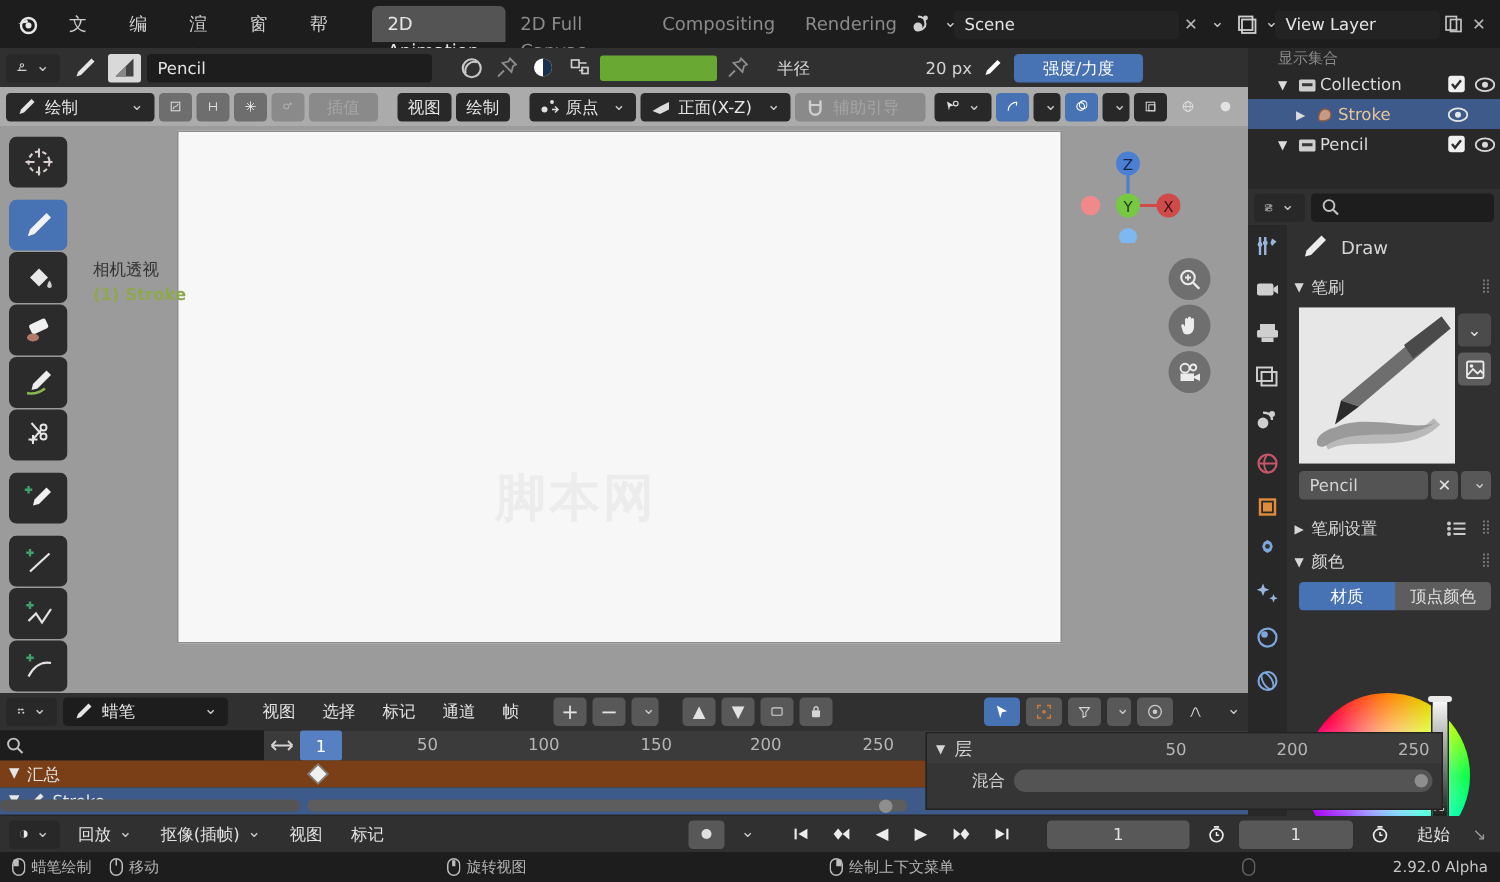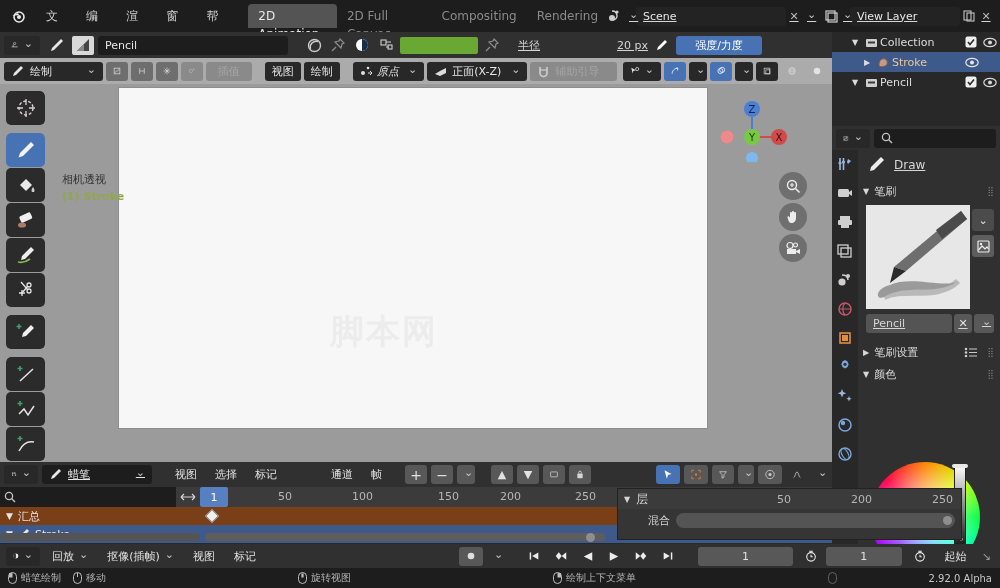--- a/index.html
+++ b/index.html
@@ -6,21 +6,21 @@
   html,body{ background:#1d1d1d; }
   body{
     width:1000px; height:588px; overflow:hidden;
     font-family:"DejaVu Sans","Liberation Sans",sans-serif;
     font-size:11px; color:#d5d5d5;
     -webkit-font-smoothing:antialiased;
   }
   #app{ position:relative; width:1000px; height:588px; }
 
   
-  .row{ display:flex; align-items:center;text-decoration:underline; }
+  .row{ display:flex; align-items:center; }
   .btn{
     background:#585858; border-radius:3px; height:19px;
     display:flex; align-items:center; justify-content:center;
     padding:0 7px; color:#e2e2e2; font-size:11px; white-space:nowrap;
   }
   .btn.dark{ background:#282828; }
   .btn.blue{ background:#4772b3; color:#fff; }
   .field{
     background:#1d1d1d; border-radius:3px; height:19px;
     display:flex; align-items:center; padding:0 7px; color:#e5e5e5;
@@ -296,21 +296,21 @@
       <svg width="14" height="14" viewBox="0 0 14 14">
           <circle cx="5" cy="7" r="3" fill="none" stroke="#b9b9b9" stroke-width="1.1"></circle>
           <circle cx="10" cy="4" r="1.3" fill="#b9b9b9"></circle>
         </svg>
     </div>
     <div class="btn dis" style="width:50px;">插值</div>
     <div class="sep"></div>
     <div class="btn">视图</div>
     <div class="btn">绘制</div>
     <div class="sep"></div>
-    <div class="btn chev" style="width:78px;gap:4px;justify-content:space-between;font-style:italic;">
+    <div class="btn chev" style="width:78px;gap:4px;justify-content:space-between;">
       <span class="ico">
         <svg width="13" height="13" viewBox="0 0 13 13">
             <circle cx="3" cy="8" r="2" fill="#e0e0e0"></circle>
             <circle cx="8" cy="3" r="1.3" fill="#e0e0e0"></circle>
             <path d="M8 8 h4 M10 6 l2 2 -2 2" stroke="#e0e0e0" stroke-width="1"></path>
           </svg>
       </span>
       <span style="flex:1">原点</span>
     </div>
     <div class="btn chev" style="width:101px;gap:5px;justify-content:flex-start;">
@@ -504,21 +504,21 @@
               <path d="M10 1 l2 2 -7 7 -3 1 1-3z" fill="#e6e6e6"></path>
             </svg>
         </span>
         <span>蜡笔</span>
       </span>
     </div>
     <div class="sep"></div>
     <span class="btn" style="background:transparent;">视图</span>
     <span class="btn" style="background:transparent;">选择</span>
     <span class="btn" style="background:transparent;">标记</span>
-    <span class="btn" style="background:transparent;margin-left:36px;">通道</span>
+    <span class="btn" style="background:transparent;">通道</span>
     <span class="btn" style="background:transparent;">帧</span>
     <div class="sep"></div>
     <div class="btn" style="width:22px;font-size:14px;">+</div>
     <div class="btn" style="width:22px;font-size:14px;">−</div>
     <div class="btn chev" style="width:18px;"></div>
     <div class="sep"></div>
     <div class="btn" style="width:22px;">▲</div>
     <div class="btn" style="width:22px;">▼</div>
     <div class="btn" style="width:22px;">
       <svg width="13" height="12" viewBox="0 0 13 12">
@@ -576,21 +576,21 @@
         <svg width="16" height="10" viewBox="0 0 16 10">
             <path d="M1 5 h14 M1 5 l3-3 M1 5 l3 3 M15 5 l-3-3 M15 5 l-3 3" stroke="#d2d2d2" stroke-width="1.2" fill="none"></path>
           </svg>
       </span>
     </div>
 
     <div id="ruler">
       <div id="playhead">1</div>
       <span class="tick" style="left:78px;">50</span>
       <span class="tick" style="left:152px;">100</span>
-      <span class="tick" style="left:227px;margin-left:11px;">150</span>
+      <span class="tick" style="left:227px;">150</span>
       <span class="tick" style="left:300px;">200</span>
       <span class="tick" style="left:375px;">250</span>
     </div>
 
     <div class="chanrow chan-summary" style="top:20px;">
       <span class="chanlabel">
         <span class="ico" style="font-size:9px;">▼</span>
         <span>汇总</span>
       </span>
       <span style="position:absolute;left:207px;top:4px;width:10px;height:10px;background:#f0f0f0;transform:rotate(45deg);border:1px solid #777;"></span>
@@ -607,20 +607,23 @@
         <span>Stroke</span>
       </span>
     </div>
 
     <div style="position:absolute;left:0;top:46px;width:200px;height:8px;background:#545454;border-radius:4px;"></div>
     <div style="position:absolute;left:205px;top:46px;width:400px;height:8px;background:#5d5d5d;border-radius:4px;"></div>
     <div style="position:absolute;left:586px;top:46px;width:9px;height:9px;border-radius:50%;background:#8e8e8e;"></div>
   </div>
 
   <div id="outliner">
+    <div class="out-row" style="height:14px;color:#8b8b8b;font-size:10px;padding-left:20px;overflow:hidden;">
+      <span>显示集合</span>
+    </div>
     <div class="out-row">
       <span class="ico" style="width:14px;font-size:8px;margin-left:10px;">▼</span>
       <span class="ico" style="width:18px;">
         <svg width="13" height="13" viewBox="0 0 13 13">
             <rect x="1" y="3" width="11" height="8" rx="1" fill="#cfcfcf"></rect>
             <rect x="3" y="5.5" width="7" height="2" fill="#3a3a3a"></rect>
           </svg>
       </span>
       <span style="flex:1">Collection</span>
       <span class="ico" style="width:18px;">
@@ -833,20 +836,24 @@
         <span class="ico" style="margin-right:6px;color:#777;font-size:9px;">⣿</span>
       </div>
 
       <div class="ppanel-title">
         <span class="ico" style="font-size:8px;">▼</span>
         <span>颜色</span>
         <span style="flex:1"></span>
         <span class="ico" style="margin-right:6px;color:#777;font-size:9px;">⣿</span>
       </div>
 
+      <div class="colortabs">
+        <div style="background:#4772b3;color:#fff;">材质</div>
+        <div style="background:#5d5d5d;color:#e0e0e0;">顶点颜色</div>
+      </div>
 
     </div>
 
     <div id="colorwheel"></div>
     <div style="position:absolute;left:38px;top:312px;width:110px;height:110px;border-radius:50%;
                 background:radial-gradient(circle at 50% 50%, #ffffff 0%, rgba(255,255,255,0) 72%);"></div>
     <div style="position:absolute;left:122px;top:314px;width:12px;height:92px;
                 background:linear-gradient(to bottom,#ffffff,#000000);border:1px solid #222;"></div>
     <div style="position:absolute;left:120px;top:314px;width:16px;height:4px;background:#e9e9e9;border-radius:2px;"></div>
     <div style="position:absolute;left:120px;top:378px;font-size:11px;color:#e0e0e0;">混</div>

